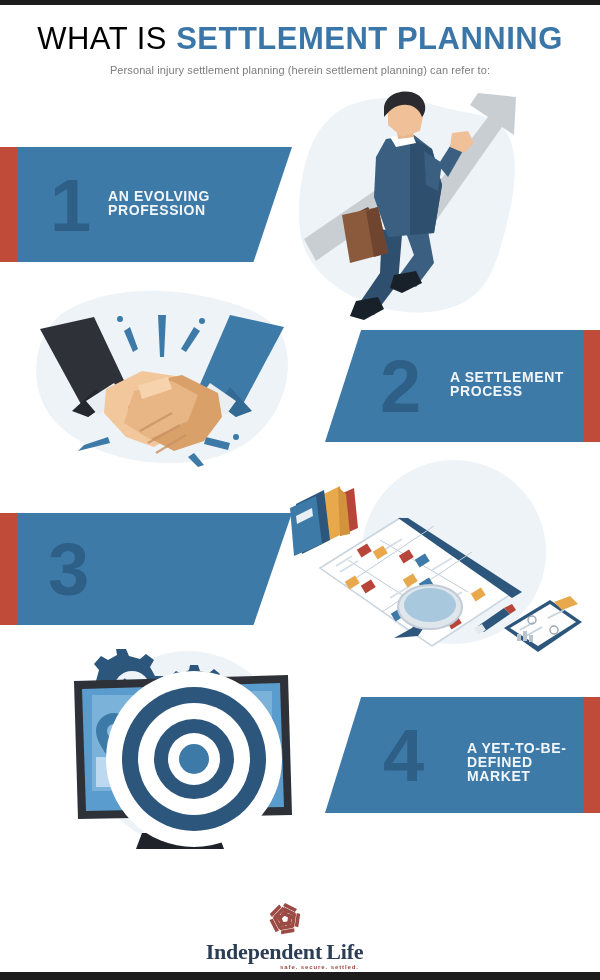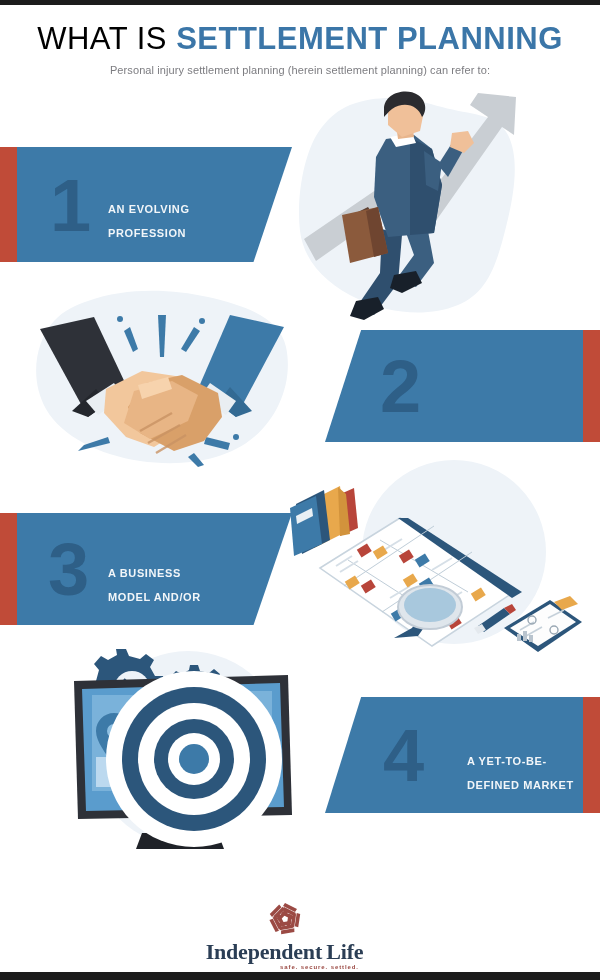--- a/index.html
+++ b/index.html
@@ -64,25 +64,24 @@
      clip-path: polygon(14% 0, 100% 0, 100% 100%, 0 100%); }
 
   .num {
     position:absolute;
     font-size:74px; line-height:74px;
     font-weight:700; color:#2e5f87;
     letter-spacing:-2px;
   }
   .btext {
     position:absolute;
-    font-size:11px; line-height:24px;
+    font-size:14px; line-height:14px;
     font-weight:700; color:#f2f6f9;
     letter-spacing:0.6px;
     white-space:pre-line;
-    margin-top:8px;
   }
 
   
   .footnote {
     position:absolute; left:0; top:873px; width:600px;
     text-align:center; font-size:10.5px; line-height:14px;
     color:#6f6f73; letter-spacing:0.1px;
   }
   .logo-wrap {
     position:absolute; left:0; top:895px; width:569px; text-align:center;
@@ -185,20 +184,22 @@
         <path d="M126 158 L158 140"></path>
         <path d="M134 168 L164 150"></path>
       </g>
       <path fill="#f7d3ad" d="M116 100 L146 92 L150 104 L120 114 Z"></path>
     </svg>
 
     <div class="banner right" style="left:325px; top:325px; width:275px; height:112px;">
       <div class="redbar"></div>
       <div class="shape"></div>
       <div class="num" style="left:55px; top:20px;">2</div>
+      <div class="btext" style="left:125px; top:40px;">A SETTLEMENT
+PROCESS</div>
     </div>
 
     <svg class="ill" style="left:282px; top:455px;" width="300" height="200" viewBox="0 0 300 200">
       <circle cx="172" cy="92" r="92" fill="#eef3f8"></circle>
 
       <path fill="#b8453a" d="M54 36 L72 28 L76 68 L58 76 Z"></path>
       <path fill="#e8a84c" d="M26 42 L58 26 L64 72 L32 88 Z"></path>
       <path fill="#d2933c" d="M56 27 L64 34 L68 74 L58 76 Z"></path>
       <path fill="#2c567b" d="M14 44 L42 30 L48 80 L20 94 Z"></path>
       <path fill="#3d7aa8" d="M8 48 L34 36 L40 84 L12 96 Z"></path>
@@ -260,22 +261,20 @@
         <rect x="235" y="174" width="4" height="7"></rect>
         <rect x="241" y="171" width="4" height="10"></rect>
         <rect x="247" y="175" width="4" height="7"></rect>
       </g>
     </svg>
 
     <div class="banner left" style="left:0; top:508px; width:292px; height:112px;">
       <div class="redbar"></div>
       <div class="shape"></div>
       <div class="num" style="left:48px; top:20px;">3</div>
-      <div class="btext" style="left:108px; top:40px;">A BUSINESS
-MODEL AND/OR</div>
     </div>
 
     <svg class="ill" style="left:42px; top:628px;" width="282" height="222" viewBox="0 0 282 222">
       <circle cx="146" cy="116" r="98" fill="#eef3f8"></circle>
 
       <g fill="#2c567b">
         <path d="M74 16 h10 l3 7 11 3 6-5 8 6 -4 7 5 9 8 0 2 10 -8 2 -3 11 5 6 -7 8 -7-4 -9 5 -1 8 -10 1 -2-8 -11-3 -6 5 -8-7 4-7 -5-9 -8-1 -1-10 8-2 3-11 -5-6 7-8 7 4 9-5 z"></path>
         <circle cx="90" cy="56" r="18" fill="#eef3f8"></circle>
       </g>
       <g fill="#2c567b">

